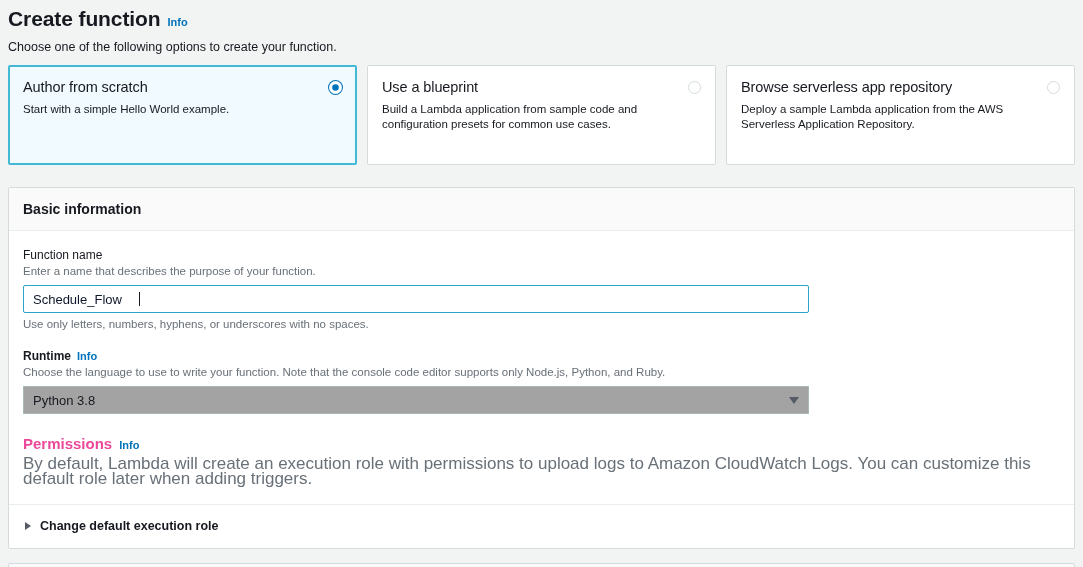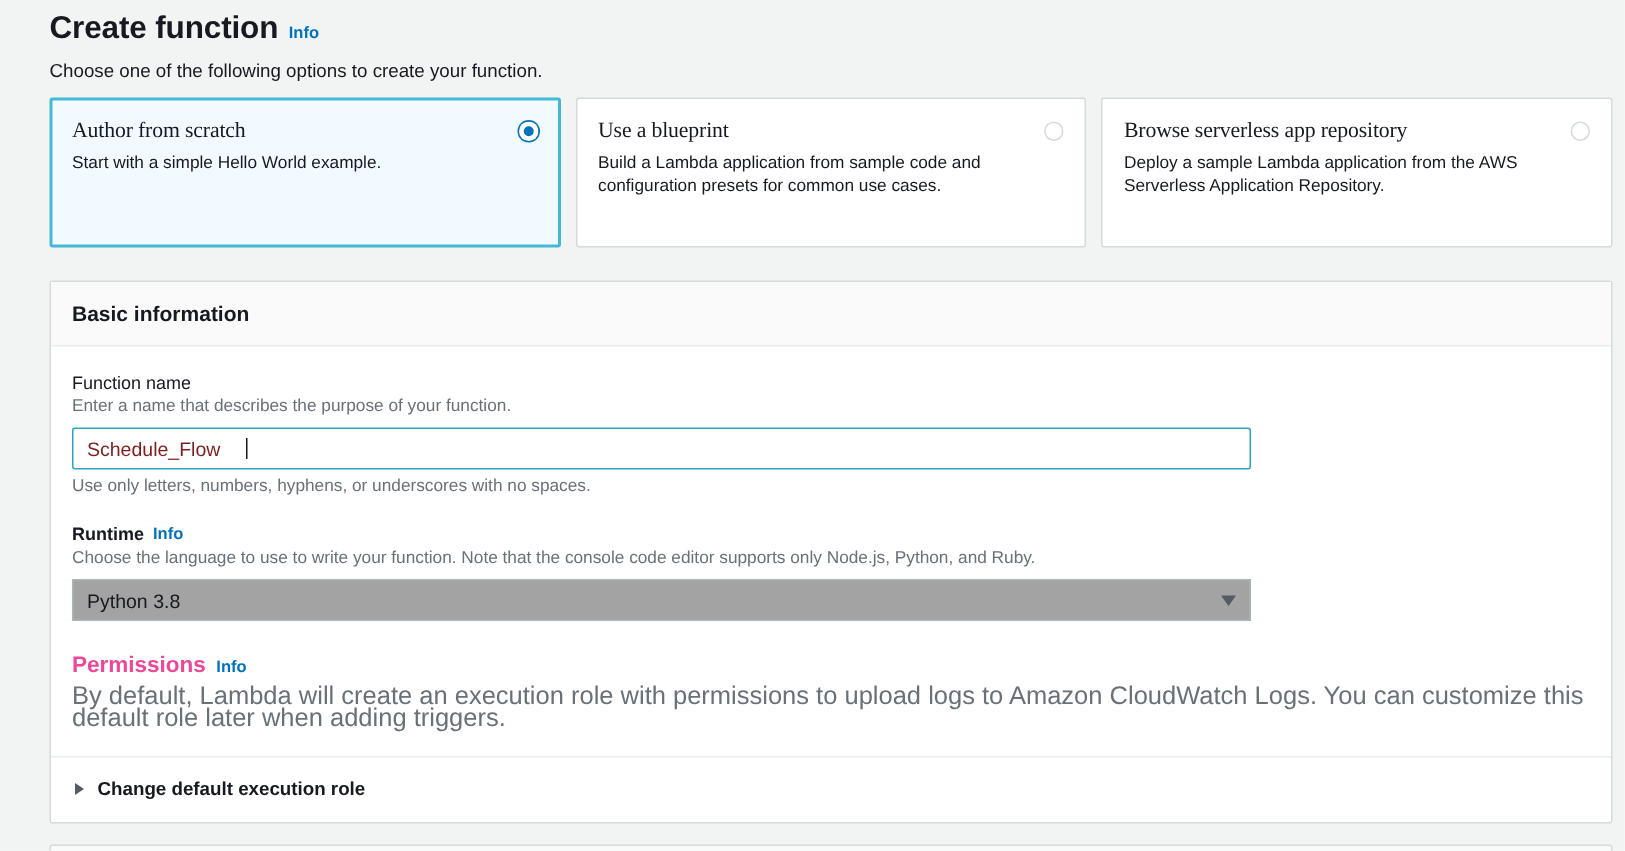--- a/index.html
+++ b/index.html
@@ -4,21 +4,21 @@
 <style>
   * { box-sizing: border-box; }
   html, body {
     margin: 0; padding: 0;
     width: 1083px; height: 567px;
     background: #f2f3f3;
     font-family: "Liberation Sans", sans-serif;
     color: #16191f;
     overflow: hidden;
   }
-  .page { position: relative; width: 1083px; height: 449px; background: #f2f3f3; padding-left: 25px; }
+  .page { position: relative; width: 1083px; height: 449px; background: #f2f3f3; }
 
   
   .page-header { padding: 6px 0 0 8px; }
   .title-row { display: flex; align-items: baseline; gap: 7px; }
   .page-title {
     font-size: 21px; font-weight: 700; letter-spacing: -0.1px;
     color: #16191f; line-height: 26px;
   }
   .info-link {
     font-size: 11px; font-weight: 700; color: #0073bb;
@@ -44,21 +44,20 @@
     cursor: pointer;
   }
   .card.selected {
     background: #f1faff;
     border: 2px solid #44b9d6;
     padding: 11px 13px 9px 13px;
   }
   .card-head {
     display: flex; align-items: flex-start; justify-content: space-between;
     gap: 20px;
-    font-family: Liberation Serif, serif;
   }
   .card-title {
     font-size: 14.5px; font-weight: 400; color: #16191f;
     line-height: 18px; letter-spacing: -0.1px;
   }
   .card-desc {
     font-size: 11.5px; color: #16191f; line-height: 15px;
     margin-top: 6px; padding-right: 4px;
   }
   .radio {
@@ -102,21 +101,21 @@
   }
   .field-hint-below {
     font-size: 11.5px; color: #687078; line-height: 15px; margin-top: 4px;
   }
   .text-input {
     width: 786px; height: 28px;
     margin-top: 6px;
     border: 1px solid #2aa3c4;
     border-radius: 2px;
     background: #fff;
-    font-size: 13px; color: #7f1d1d;
+    font-size: 13px; color: #0f172a;
     padding: 0 9px;
     display: flex; align-items: center;
     position: relative;
     gap: 16px;
   }
   .caret {
     display: inline-block; width: 1px; height: 14px;
     background: #16191f; margin-left: 1px;
   }
   .select-input {

